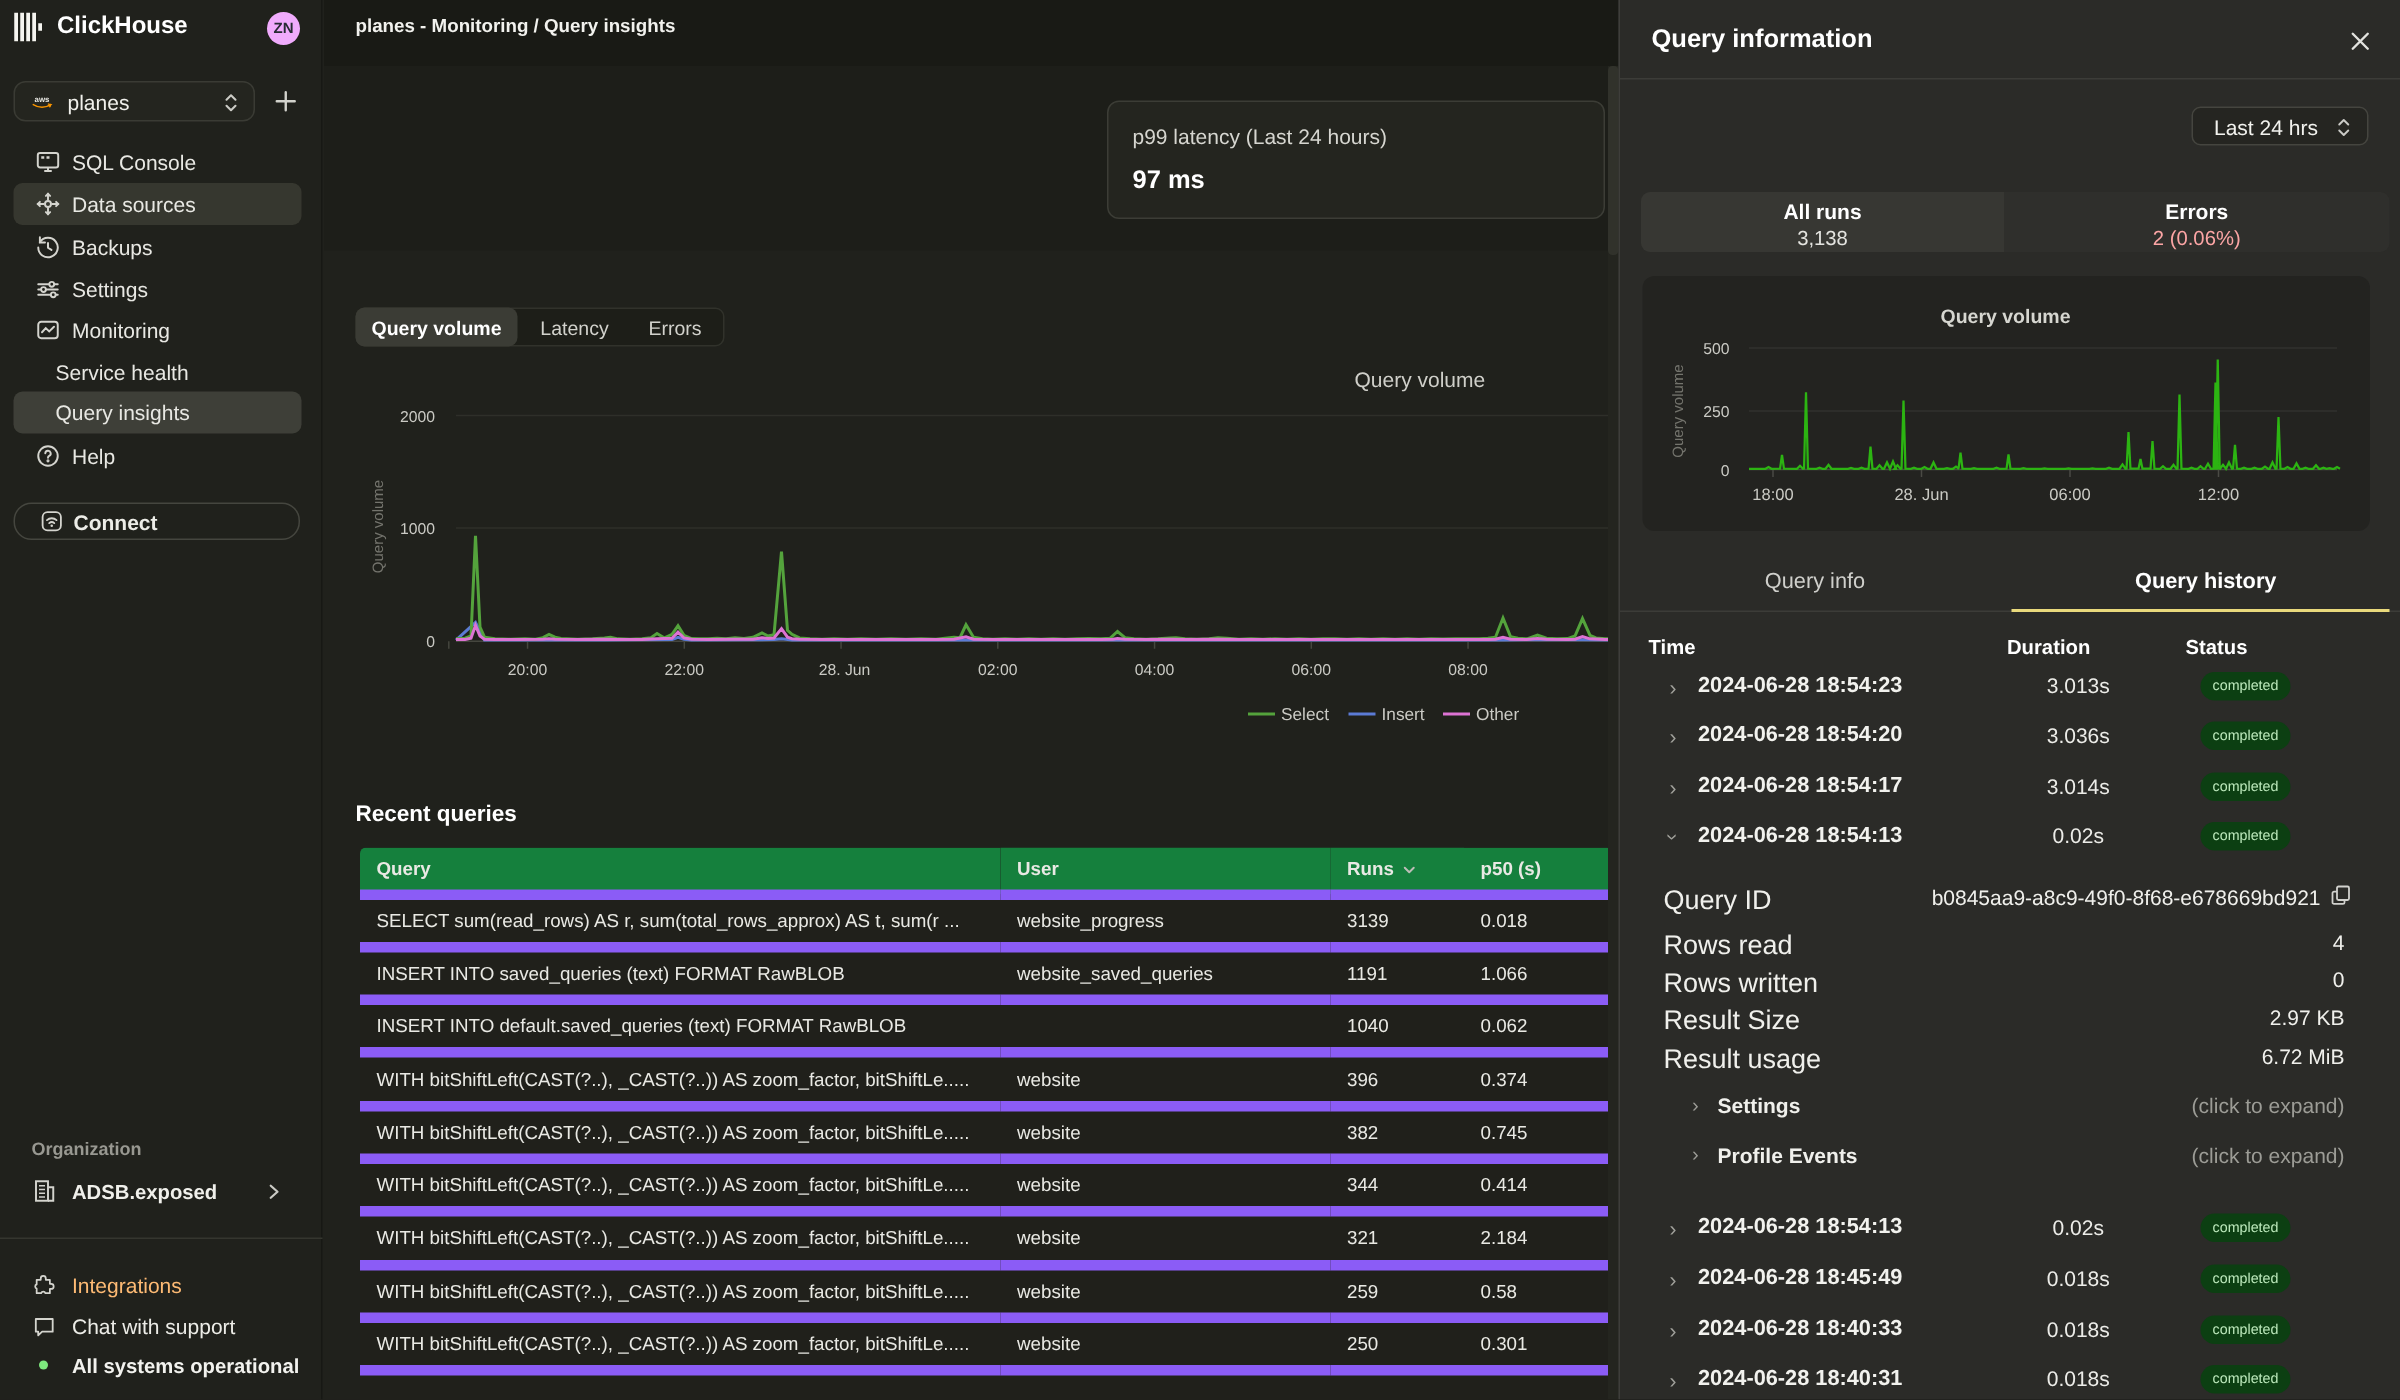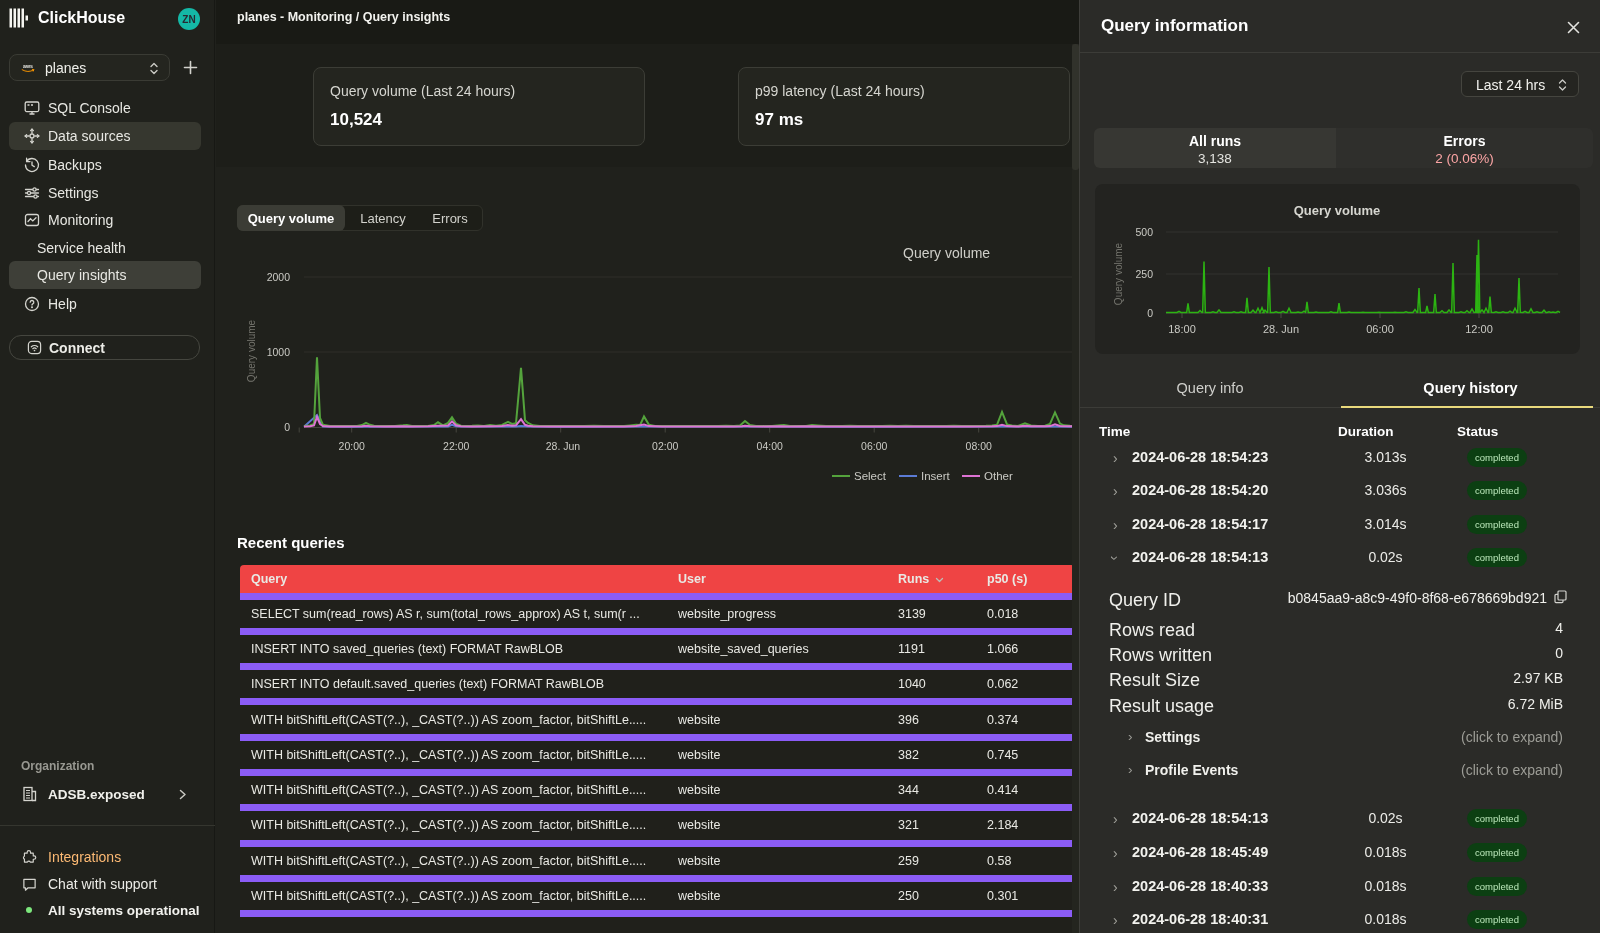--- a/index.html
+++ b/index.html
@@ -39,24 +39,20 @@
 #rq td:first-child, #rq th:first-child { padding-left:11px; }
 </style>
 </head>
 <body>
 <div id="page">
   <div id="main">
     <div id="crumb">
         <span style="position:absolute;left:21px;top:10px;font-size:12.5px;font-weight:bold;color:#f2f2ee">planes - Monitoring / Query insights</span>
       </div>
     <div id="cardband">
-      <div class="statcard" style="left:97px">
-          <span class="t">Query volume (Last 24 hours)</span>
-          <span class="v">10,524</span>
-        </div>
       <div class="statcard" style="left:522px">
           <span class="t">p99 latency (Last 24 hours)</span>
           <span class="v">97 ms</span>
         </div>
     </div>
 
     <div class="abs" style="left:21px;top:205px;width:246px;height:26px;background:#1d1e18;border:1px solid #31322b;border-radius:6px"></div>
     <div class="abs" style="left:21px;top:205px;width:108px;height:26px;background:#3b3c35;border-radius:6px;color:#fff;font-size:13px;font-weight:bold;display:flex;align-items:center;justify-content:center">Query volume</div>
     <div class="abs" style="left:132px;top:205px;width:70px;height:26px;color:#d2d2cc;font-size:13px;display:flex;align-items:center;justify-content:center">Latency</div>
     <div class="abs" style="left:202px;top:205px;width:64px;height:26px;color:#d2d2cc;font-size:13px;display:flex;align-items:center;justify-content:center">Errors</div>
@@ -108,21 +104,21 @@
 
     <div class="abs" style="left:24px;top:565px;width:835px;height:368px;overflow:hidden">
       <table id="rq" style="border-collapse:collapse;width:835px;table-layout:fixed;font-size:12.5px;color:#e9e9e4">
         <colgroup>
             <col style="width:427px">
             <col style="width:220px">
             <col style="width:89px">
             <col style="width:99px">
           </colgroup>
         <thead>
-            <tr style="height:31px;background:#ef4444;font-weight:bold">
+            <tr style="height:31px;background:#15803d;font-weight:bold">
           <th style="text-align:left;padding-left:11px;border-radius:4px 0 0 0">Query</th>
           <th style="text-align:left">User</th>
           <th style="text-align:left">Runs <svg width="9" height="6" viewBox="0 0 9 6" style="margin-left:2px">
                   <path d="M1.5 1.5 L4.5 4.5 L7.5 1.5" stroke="#bdbdb7" stroke-width="1.3" fill="none" stroke-linecap="round" stroke-linejoin="round"></path>
                 </svg></th>
           <th style="text-align:left;border-radius:0 4px 0 0">p50 (s)</th>
         </tr>
           </thead>
         <tbody>
           <tr>
@@ -197,21 +193,21 @@
     <svg class="abs" style="left:9px;top:8px" width="20" height="20" viewBox="0 0 20 20">
       <g fill="#f5f5f0">
         <rect x="0.5" y="0.5" width="2.5" height="19"></rect>
         <rect x="4.5" y="0.5" width="2.5" height="19"></rect>
         <rect x="8.5" y="0.5" width="2.5" height="19"></rect>
         <rect x="12.5" y="0.5" width="2.5" height="19"></rect>
         <rect x="16.5" y="7.5" width="2.5" height="5"></rect>
       </g>
     </svg>
     <div class="abs" style="left:38px;top:9px;font-size:16px;font-weight:bold;color:#fff">ClickHouse</div>
-    <div class="abs" style="left:178px;top:8px;width:22px;height:22px;border-radius:50%;background:#14b8a6;color:#262b33;font-size:10px;font-weight:bold;display:flex;align-items:center;justify-content:center">ZN</div>
+    <div class="abs" style="left:178px;top:8px;width:22px;height:22px;border-radius:50%;background:#f0abfc;color:#262b33;font-size:10px;font-weight:bold;display:flex;align-items:center;justify-content:center">ZN</div>
 
     <div class="abs" style="left:9px;top:54px;width:161px;height:27px;background:#24251f;border:1px solid #3a3b34;border-radius:8px;">
       <svg class="abs" style="left:11px;top:7px" width="14" height="12" viewBox="0 0 24 16">
         <text x="12" y="8" font-size="9" font-weight="bold" fill="#e8e8e3" text-anchor="middle">aws</text>
         <path d="M2 11 Q12 17 22 11 l-2.6 -0.6 M22 11 l-1 2.4" stroke="#f79400" stroke-width="1.7" fill="none" stroke-linecap="round"></path>
       </svg>
       <div class="abs" style="left:35px;top:5px;font-size:14px;color:#f0f0eb">planes</div>
       <svg class="abs" style="right:10px;top:7px" width="10" height="13" viewBox="0 0 10 13">
         <path d="M2 4.5 L5 1.5 L8 4.5 M2 8.5 L5 11.5 L8 8.5" stroke="#cacac4" stroke-width="1.4" fill="none" stroke-linecap="round" stroke-linejoin="round"></path>
       </svg>

